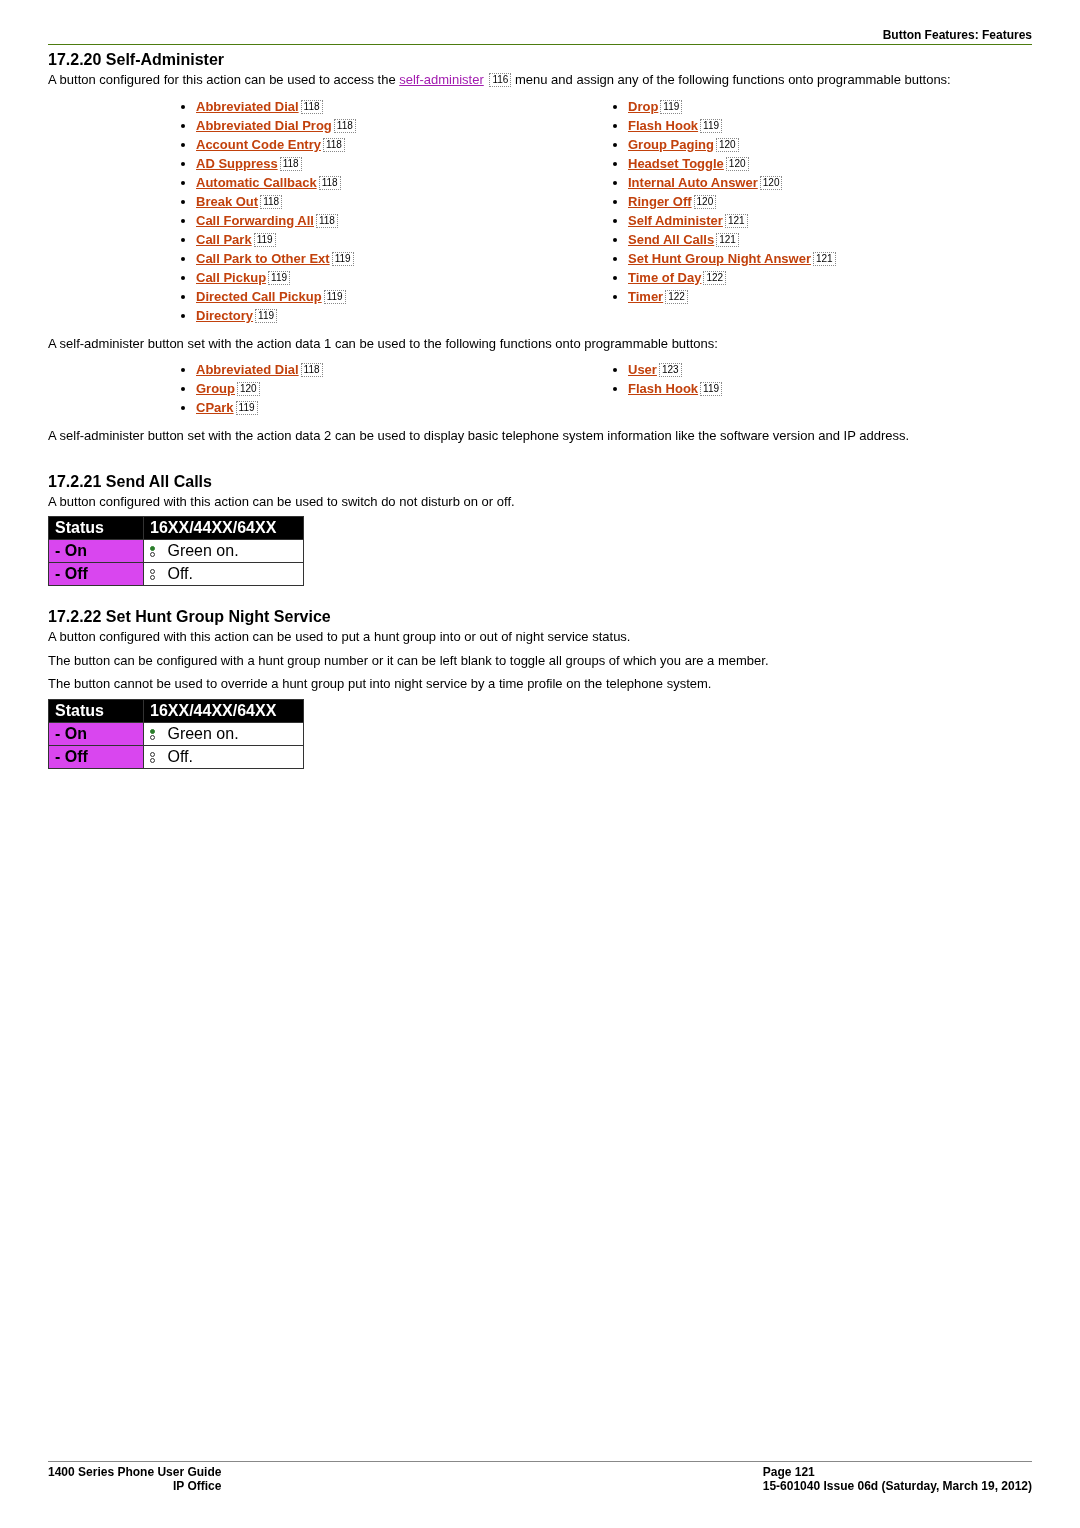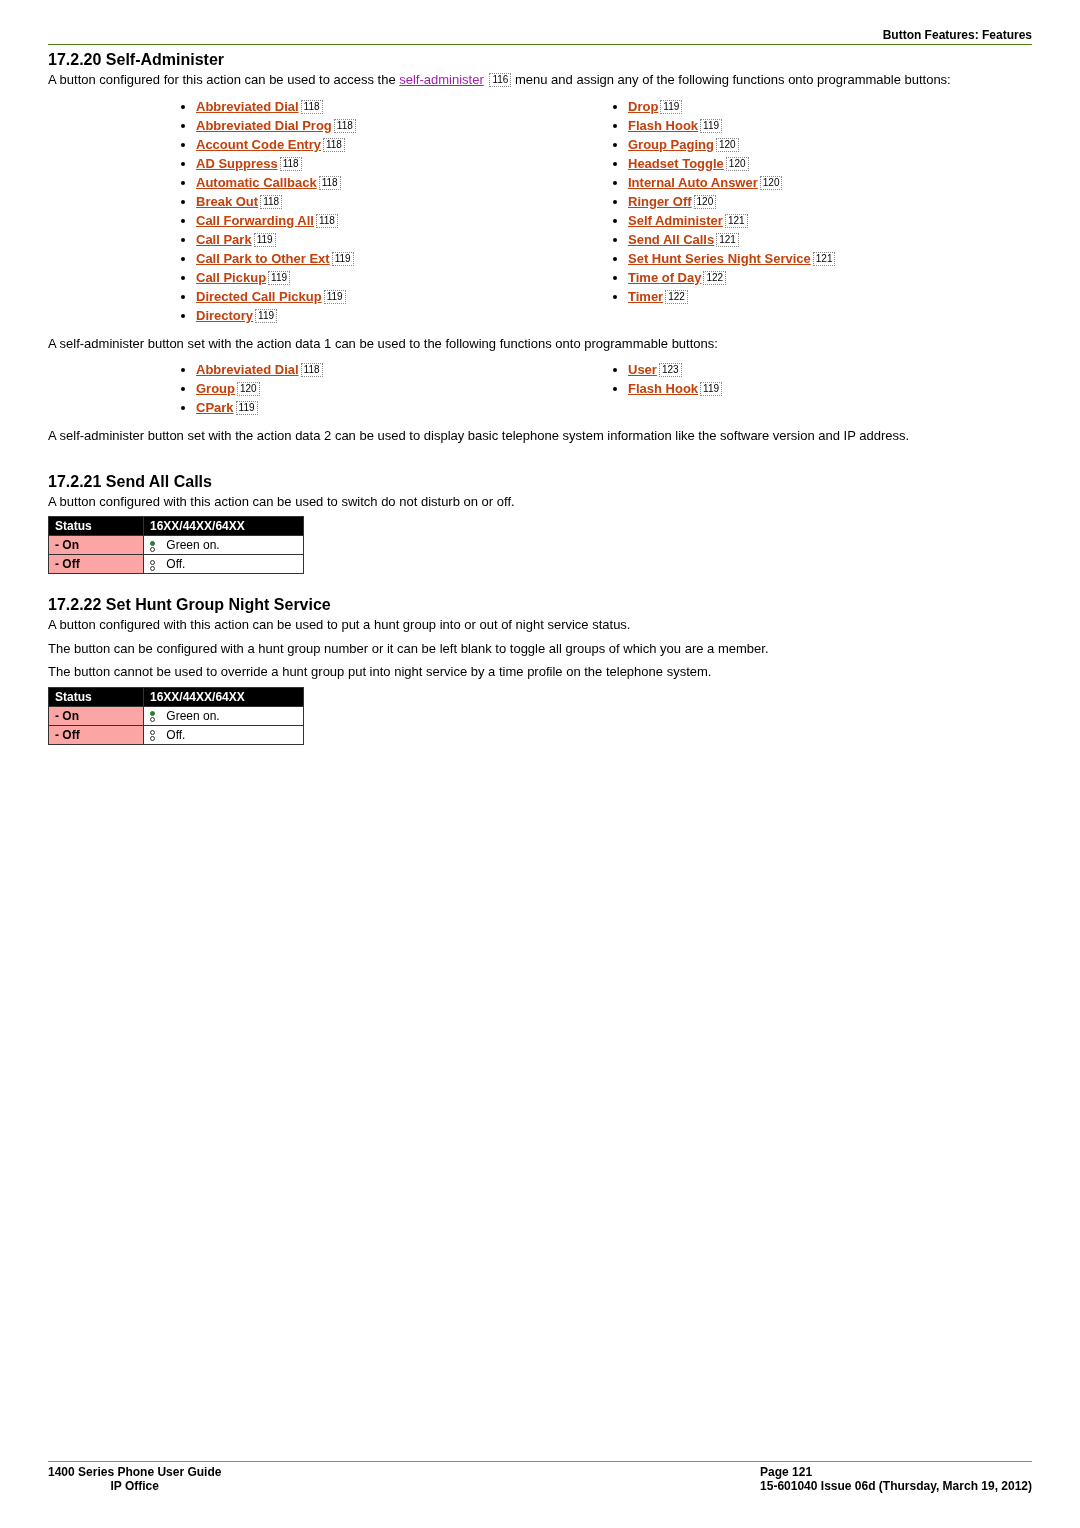--- a/index.html
+++ b/index.html
@@ -58,49 +58,49 @@
     margin: 4px 0;
     font-size: 13px;
   }
   .section-gap { height: 22px; }
   table.status-table {
     border-collapse: collapse;
     margin: 6px 0 0 0;
   }
   table.status-table th, table.status-table td {
     border: 1px solid #333;
-    font-size: 12px;
+    font-size: 16px;
     padding: 2px 6px;
     text-align: left;
     vertical-align: middle;
   }
   table.status-table th {
     background: #000;
     color: #fff;
     font-weight: bold;
   }
   table.status-table .col-status { width: 95px; }
   table.status-table .col-model { width: 160px; }
-  table.status-table td.s-label { background: #fca5a5; font-weight: bold; }
+  table.status-table td.s-label { background: #d946ef; font-weight: bold; }
   .lamp-icon {
     display: inline-block;
     width: 10px; vertical-align: middle;
     margin-right: 3px;
   }
   .lamp-icon .dot { display:block; width:5px; height:5px; border:1px solid #333; border-radius:50%; }
   footer.page-footer {
     position: absolute;
     left: 48px; right: 48px;
     bottom: 12px;
     border-top: 1px solid #888;
     padding-top: 3px;
     display: flex; justify-content: space-between;
     font-size: 12px; font-weight: bold;
   }
-  footer.page-footer .fl { text-align: center; }
+  footer.page-footer .fl { text-align: right; }
   footer.page-footer .fr { }
 </style>
 </head>
 <body>
 
 <div class="page">
 
   <div class="top-right-hdr">Button Features: Features</div>
 
   <h2 class="section-heading">17.2.20 Self-Administer</h2>
@@ -132,21 +132,21 @@
     <div class="col right">
       <ul class="bullet-list" id="sa-list-right">
           <li><a href="#" class="doc-link">Drop</a><span class="page-ref">119</span></li>
           <li><a href="#" class="doc-link">Flash Hook</a><span class="page-ref">119</span></li>
           <li><a href="#" class="doc-link">Group Paging</a><span class="page-ref">120</span></li>
           <li><a href="#" class="doc-link">Headset Toggle</a><span class="page-ref">120</span></li>
           <li><a href="#" class="doc-link">Internal Auto Answer</a><span class="page-ref">120</span></li>
           <li><a href="#" class="doc-link">Ringer Off</a><span class="page-ref">120</span></li>
           <li><a href="#" class="doc-link">Self Administer</a><span class="page-ref">121</span></li>
           <li><a href="#" class="doc-link">Send All Calls</a><span class="page-ref">121</span></li>
-          <li><a href="#" class="doc-link">Set Hunt Series Night Service</a><span class="page-ref">121</span></li>
+          <li><a href="#" class="doc-link">Set Hunt Group Night Answer</a><span class="page-ref">121</span></li>
           <li><a href="#" class="doc-link">Time of Day</a><span class="page-ref">122</span></li>
           <li><a href="#" class="doc-link">Timer</a><span class="page-ref">122</span></li>
         </ul>
     </div>
   </div>
 
   <p class="body-text">A self-administer button set with the action data 1 can be used to the following functions onto programmable buttons:</p>
 
   <div class="two-col">
     <div class="col left">
@@ -216,17 +216,17 @@
       </tbody>
   </table>
 
   <footer class="page-footer">
     <div class="fl">
       <div>1400 Series Phone User Guide</div>
       <div>IP Office</div>
     </div>
     <div class="fr">
       <div>Page 121</div>
-      <div>15-601040 Issue 06d (Thursday, March 19, 2012)</div>
+      <div>15-601040 Issue 06d (Saturday, March 19, 2012)</div>
     </div>
   </footer>
 
 </div>
 
 </body></html>

